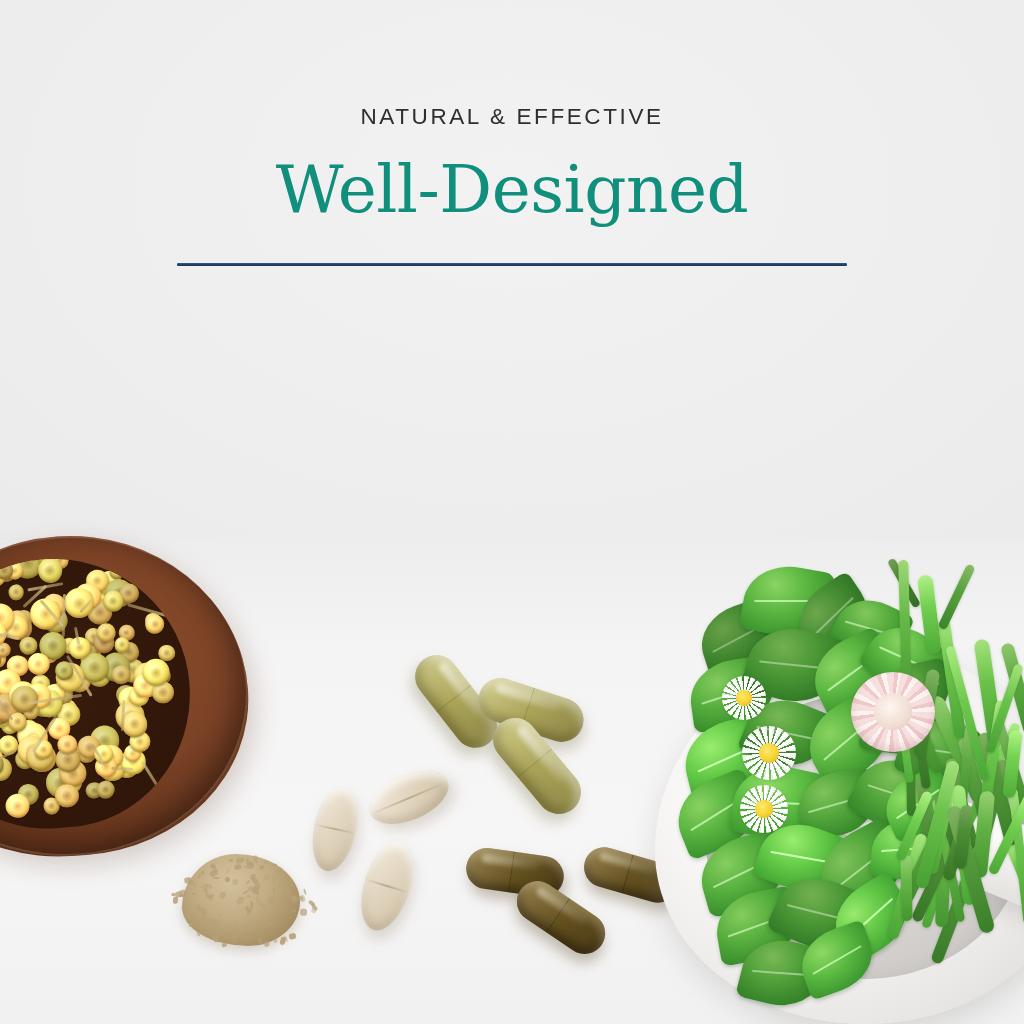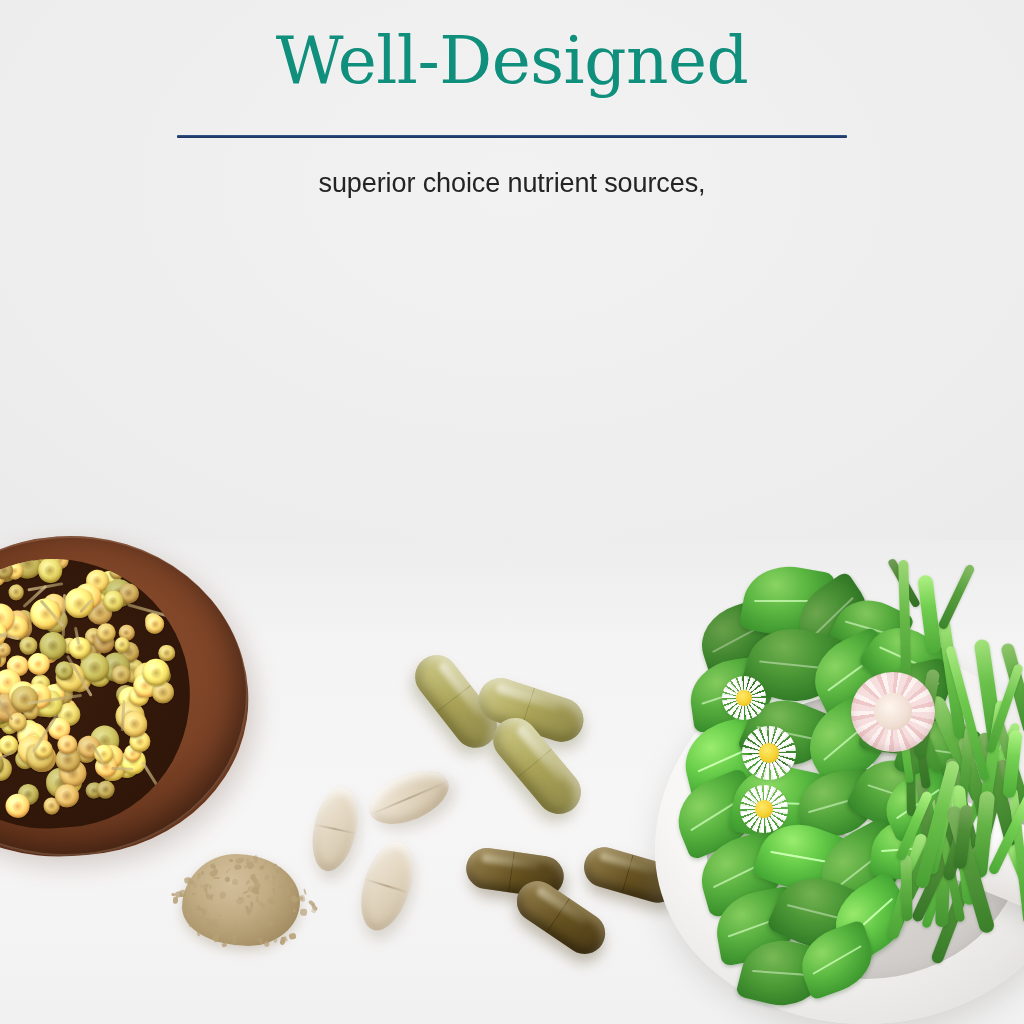--- a/index.html
+++ b/index.html
@@ -713,27 +713,27 @@
       <div class="eye"></div>
     </div>
     <div class="pinkflower" style="left:851px; top:672px; z-index:31;">
       <div class="head"></div>
       <div class="core"></div>
     </div>
   </div>
 
   <div class="text-block">
 
+    <div class="eyebrow">NATURAL &amp; EFFECTIVE</div>
 
     <div class="headline">
       <span class="l2">Well-Designed</span>
     </div>
 
     <div class="rule-wrap">
       <div class="rule"></div>
     </div>
 
     <div class="body-copy">
-      <span>superior choice nutrient sources,</span>
     </div>
   </div>
 
 </div>
 
 </body></html>

